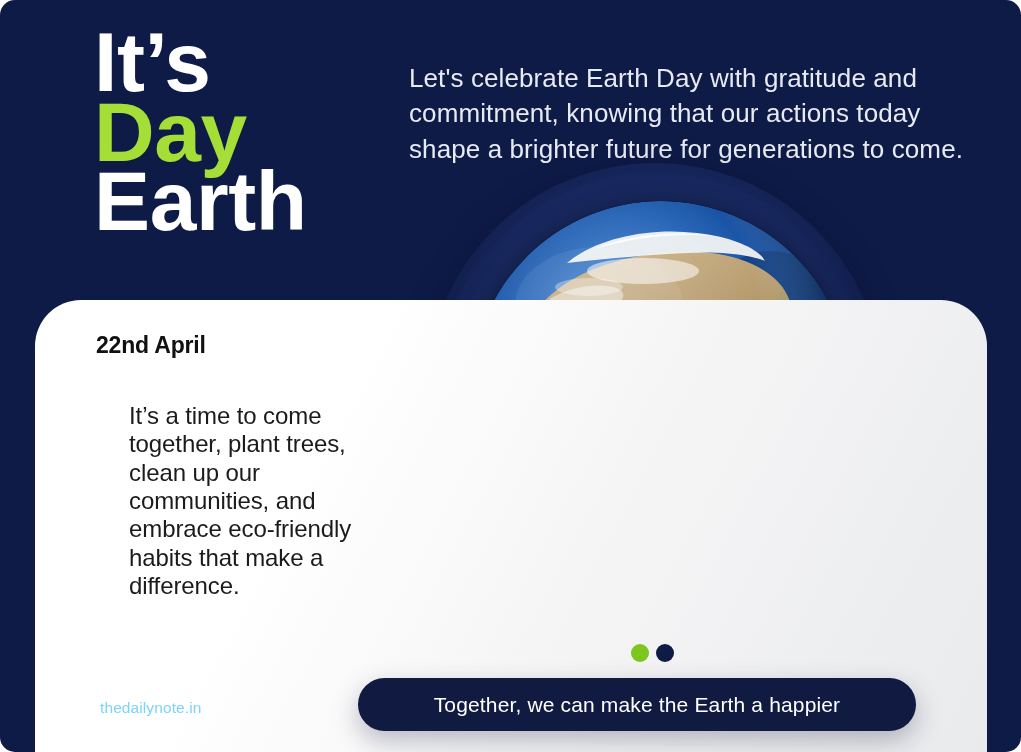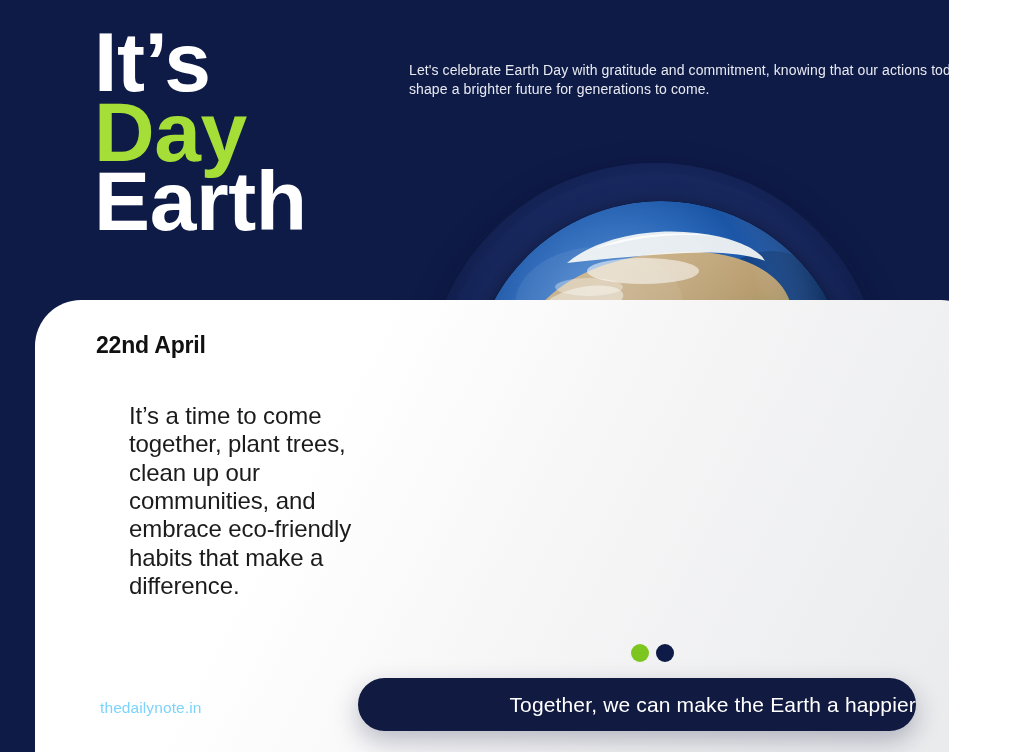--- a/index.html
+++ b/index.html
@@ -3,23 +3,24 @@
 <meta charset="utf-8">
 <style>
   * { margin:0; padding:0; box-sizing:border-box; }
   html, body {
     width:1021px; height:752px;
     overflow:hidden;
     font-family:"Liberation Sans", sans-serif;
   }
   #poster {
     position:relative;
-    width:949px; height:752px;
+    width:1021px; height:752px;
     background:#0e1b47;
     overflow:hidden;
+    border-radius:15px;
   }
 
   
   #headline {
     position:absolute;
     left:94px; top:28px;
     line-height:0.83;
     letter-spacing:-0.025em;
   }
   #headline .hl-line {
@@ -30,21 +31,21 @@
     white-space:pre;
   }
   #headline .hl-line.accent { color:#a5de37; }
 
   
   #intro {
     position:absolute;
     left:409px; top:61px;
     width:565px;
     color:#e8eaf2;
-    font-size:14px;
+    font-size:26px;
     line-height:1.36;
     letter-spacing:0.1px;
   }
 
   
   #globe-wrap {
     position:absolute;
     left:427px; top:163px;
     width:456px; height:456px;
   }
@@ -125,21 +126,21 @@
   
   #banner {
     position:absolute;
     left:358px; top:678px;
     width:558px; height:53px;
     border-radius:27px;
     background:#111a40;
     color:#ffffff;
     display:flex;
     align-items:center;
-    justify-content:flex-end;
+    justify-content:center;
     font-size:21px;
     letter-spacing:0.15px;
     box-shadow:0 10px 26px rgba(20,26,60,0.28);
   }
 </style>
 </head>
 <body>
 
 <div id="poster">
 

